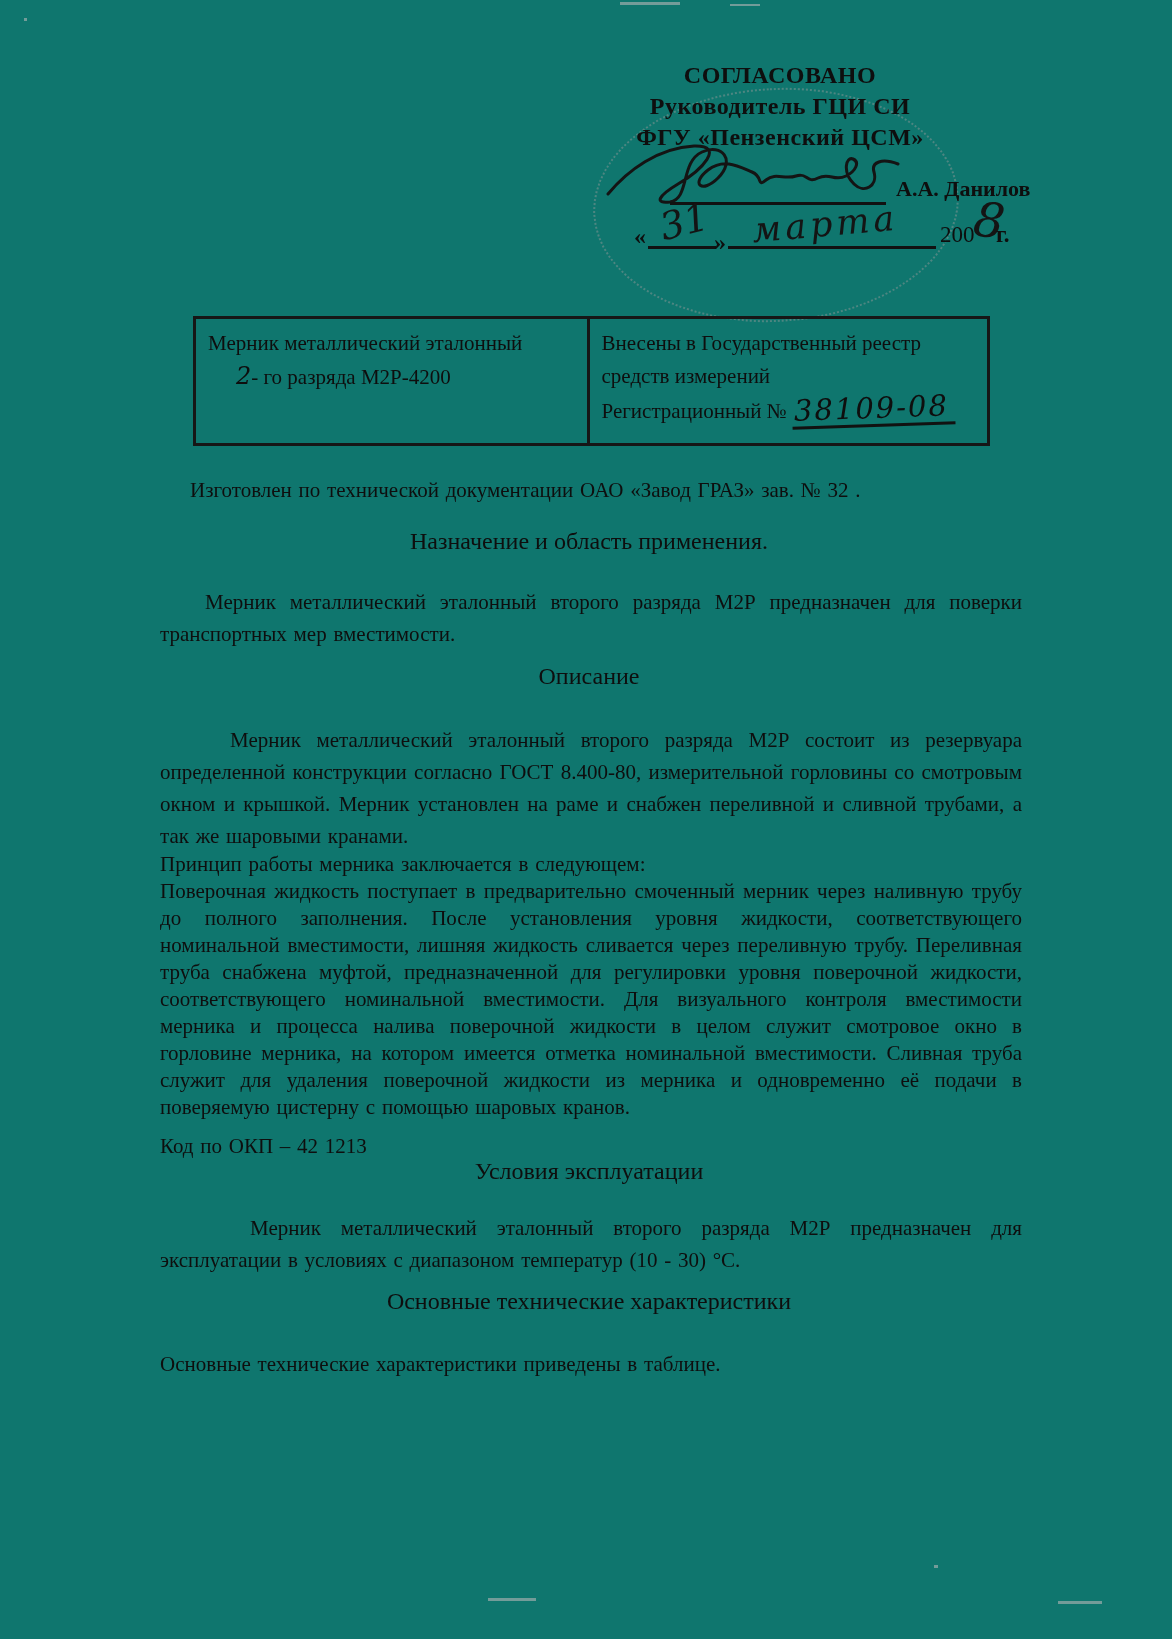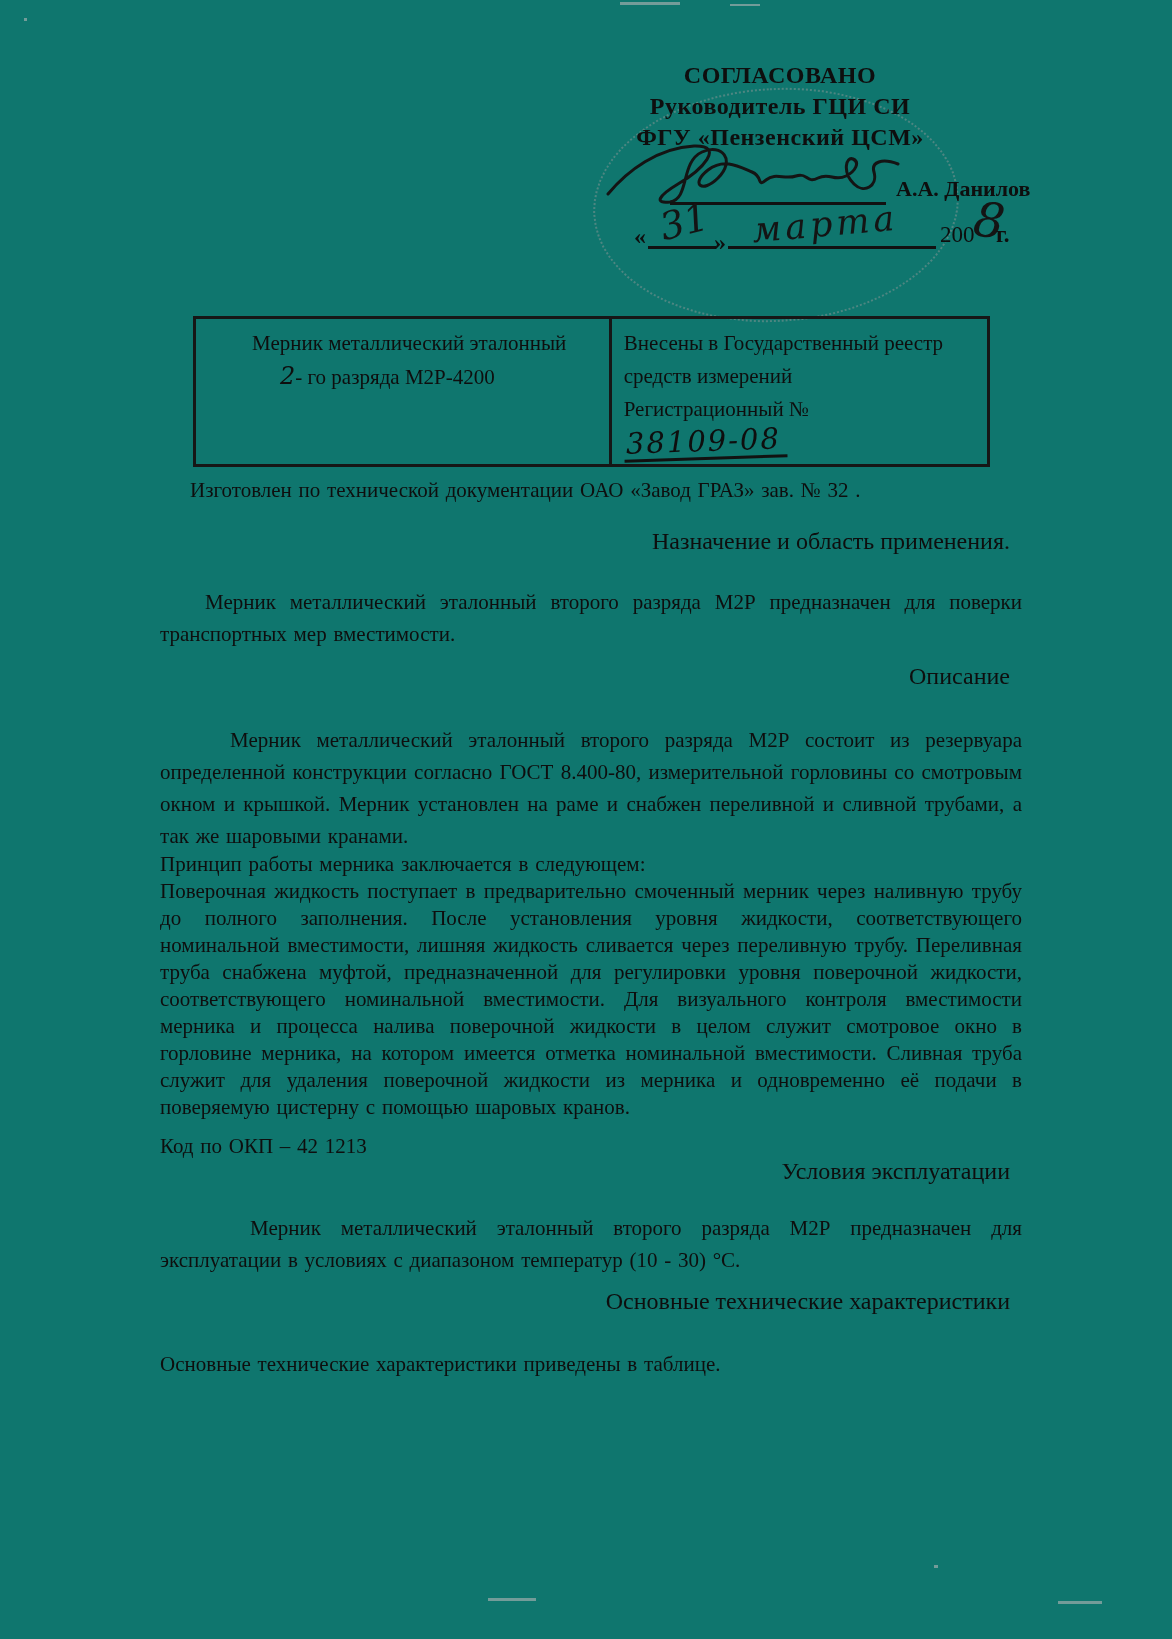--- a/index.html
+++ b/index.html
@@ -26,42 +26,42 @@
   .hand{font-family:"DejaVu Serif", serif; font-style:italic; color:#141414;}
   .day-hand{position:absolute; left:660px; top:200px; font-size:38px; transform:rotate(-14deg);}
   .day-line{position:absolute; left:648px; top:246px; width:68px; border-bottom:3px solid #111;}
   .month-hand{position:absolute; left:752px; top:204px; font-size:35px; transform:rotate(-5deg); letter-spacing:4px;}
   .month-line{position:absolute; left:728px; top:246px; width:208px; border-bottom:3px solid #111;}
   .year{position:absolute; left:940px; top:222px; font-weight:normal; font-size:23px;}
   .year-hand{position:absolute; left:974px; top:192px; font-size:48px; transform:rotate(8deg);}
   .year-suffix{position:absolute; left:996px; top:222px; font-weight:bold; font-size:23px;}
   
   .ttable{
-    position:absolute; left:193px; top:316px; width:797px; height:151px;
-    border:3px solid #161616; box-sizing:border-box; display:flex;padding-left:44px;
+    position:absolute; left:193px; top:316px; width:797px; height:130px;
+    border:3px solid #161616; box-sizing:border-box; display:flex;
   }
   .tcell{box-sizing:border-box; padding:8px 12px; font-size:21px; line-height:33px;}
   .tcell.left{width:395px; border-right:3px solid #161616;}
   .tcell.right{width:399px;}
   .indent1{padding-left:28px;}
   .hand2{font-family:"DejaVu Serif", serif; font-style:italic; font-size:24px;}
   .reg-num{
     display:inline-block; font-family:"DejaVu Serif", serif; font-style:italic;
     font-size:29px; letter-spacing:2px; transform:rotate(-2deg);
     border-bottom:3px solid #111; padding:0 6px 1px 2px; line-height:30px;
   }
   
   .para{
     position:absolute; left:160px; width:862px;
     font-size:21px; line-height:32px; text-align:justify; text-align-last:left;
     word-spacing:1.5px;
   }
   .tight{line-height:27px;}
   .heading{
-    position:absolute; left:148px; width:862px; text-align:right; font-size:24px;
+    position:absolute; left:158px; width:862px; text-align:center; font-size:24px;
   }
   
   .spk{position:absolute; background:#b5b5b5; opacity:0.6;}
 </style>
 </head>
 <body>
 
 <div class="page">
 
   <div class="stamp"></div>

